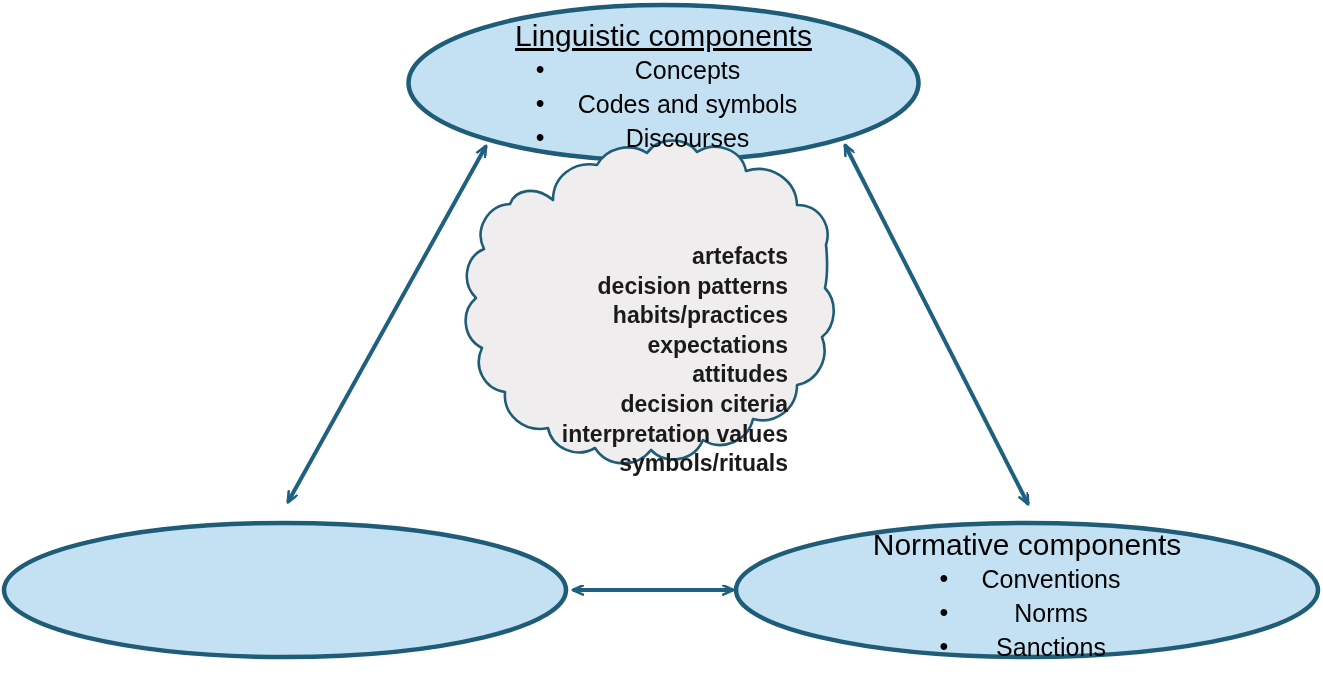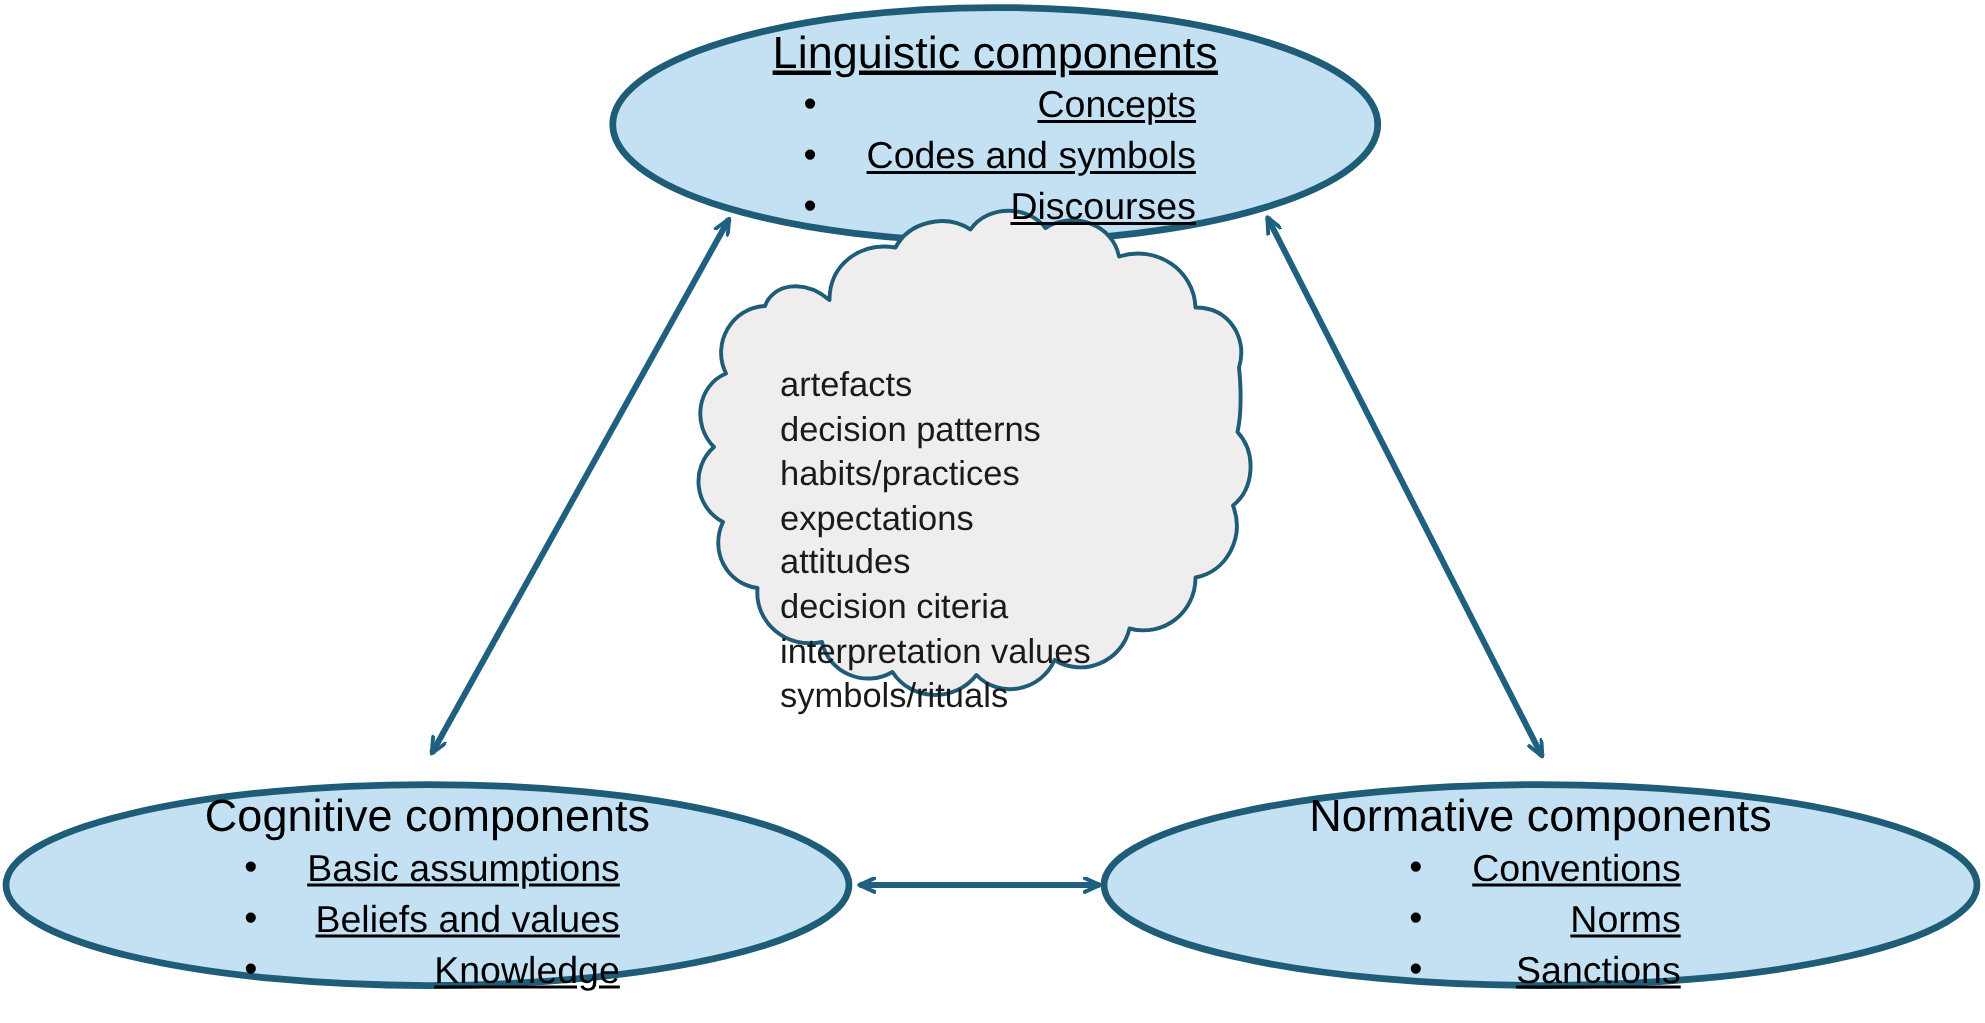--- a/index.html
+++ b/index.html
@@ -50,47 +50,47 @@
   .node-title.underlined {
     text-decoration: underline;
     text-underline-offset: 2px;
   }
 
   .bullet-list {
     margin: 0;
     padding: 0;
     list-style: none;
     display: inline-block;
-    text-align: right;
-    text-decoration: underline;
+    text-align: center;
   }
   .bullet-list li {
     font-size: 25px;
     line-height: 1.36;
     color: #000000;
     white-space: nowrap;
     position: relative;
     padding-left: 48px;
   }
   .bullet-list li::before {
     content: "\2022";
     position: absolute;
     left: 6px;
     top: -1px;
     font-size: 25px;
   }
 
   
   #cloud-text {
     position: absolute;
-    left: 520px;
+    left: 488px;
     top: 242px;
     width: 300px;
-    text-align: left;
+    text-align: right;
     pointer-events: none;
+    font-weight: bold;
   }
   #cloud-text .cloud-line {
     font-size: 23px;
     line-height: 29.6px;
     color: #1a1a1a;
     white-space: nowrap;
   }
 </style>
 </head>
 <body>
@@ -158,28 +158,20 @@
     <div class="cloud-line">artefacts</div>
     <div class="cloud-line">decision patterns</div>
     <div class="cloud-line">habits/practices</div>
     <div class="cloud-line">expectations</div>
     <div class="cloud-line">attitudes</div>
     <div class="cloud-line">decision citeria</div>
     <div class="cloud-line">interpretation values</div>
     <div class="cloud-line">symbols/rituals</div>
   </div>
 
-  <div class="node-text" style="left:30px; top:527px; width:510px;">
-    <div class="node-title">Cognitive components</div>
-    <ul class="bullet-list">
-      <li>Basic assumptions</li>
-      <li>Beliefs and values</li>
-      <li>Knowledge</li>
-    </ul>
-  </div>
 
   <div class="node-text" style="left:772px; top:527px; width:510px;">
     <div class="node-title">Normative components</div>
     <ul class="bullet-list">
       <li>Conventions</li>
       <li>Norms</li>
       <li>Sanctions</li>
     </ul>
   </div>
 

